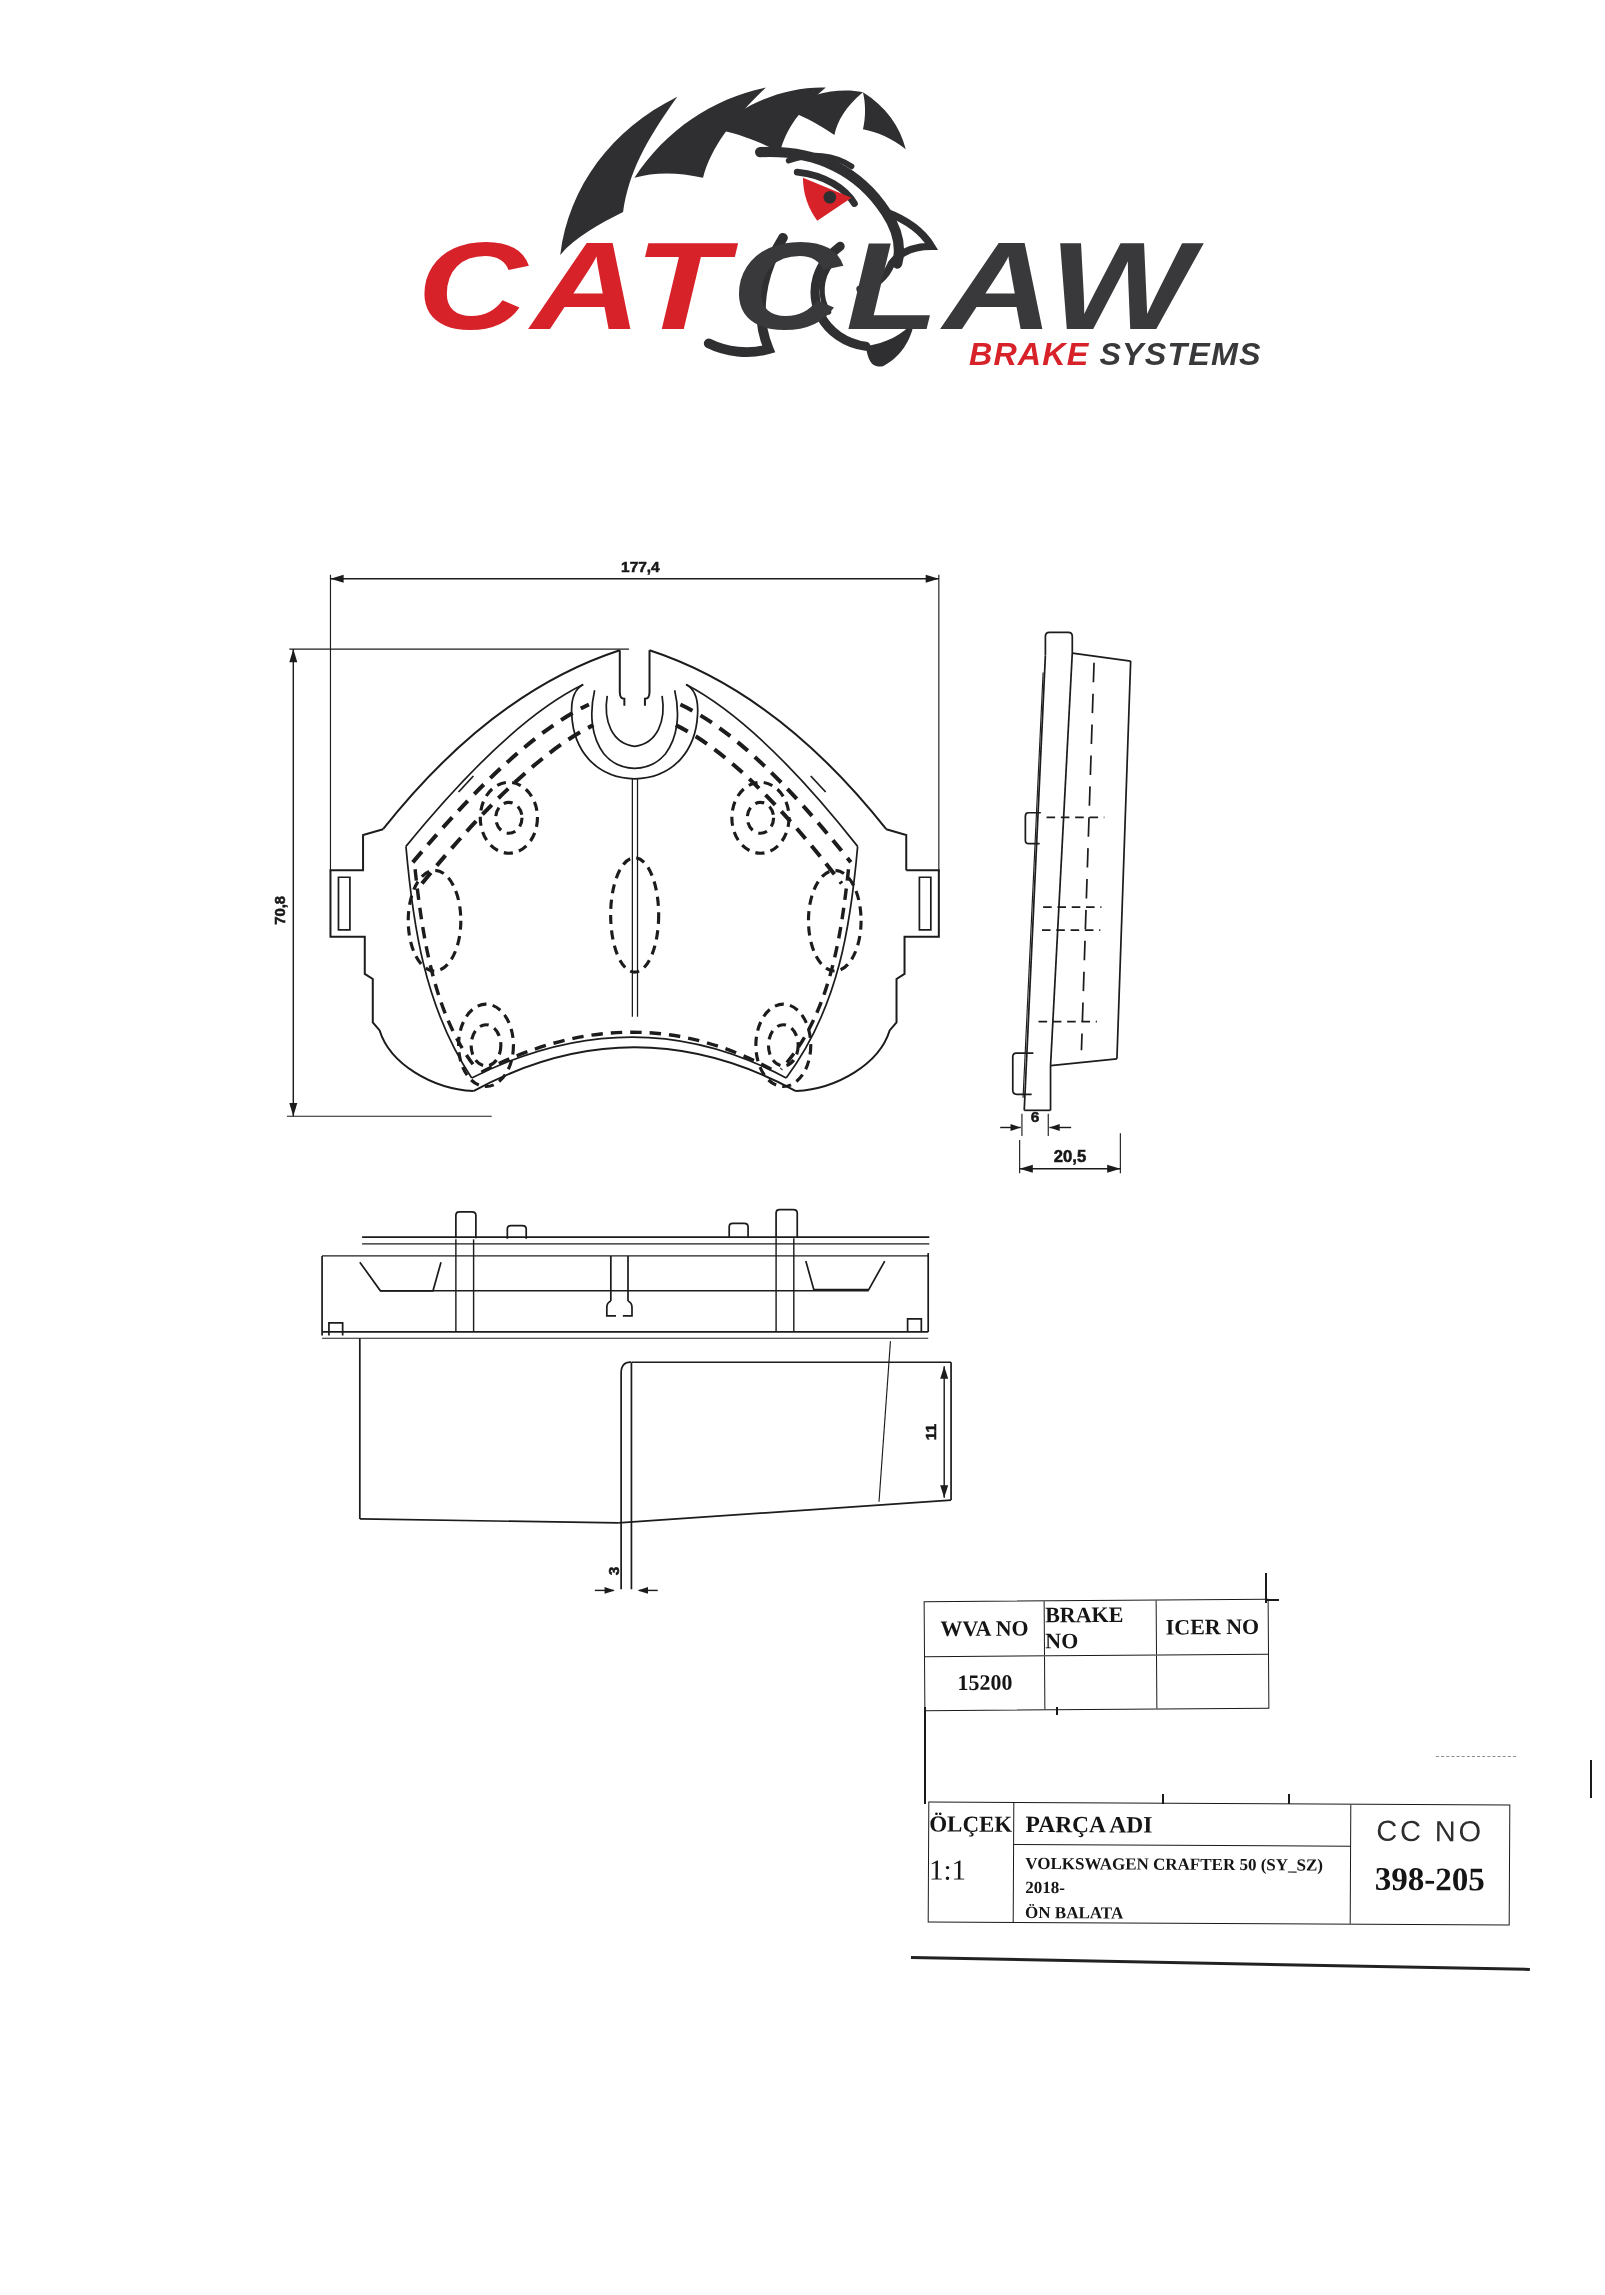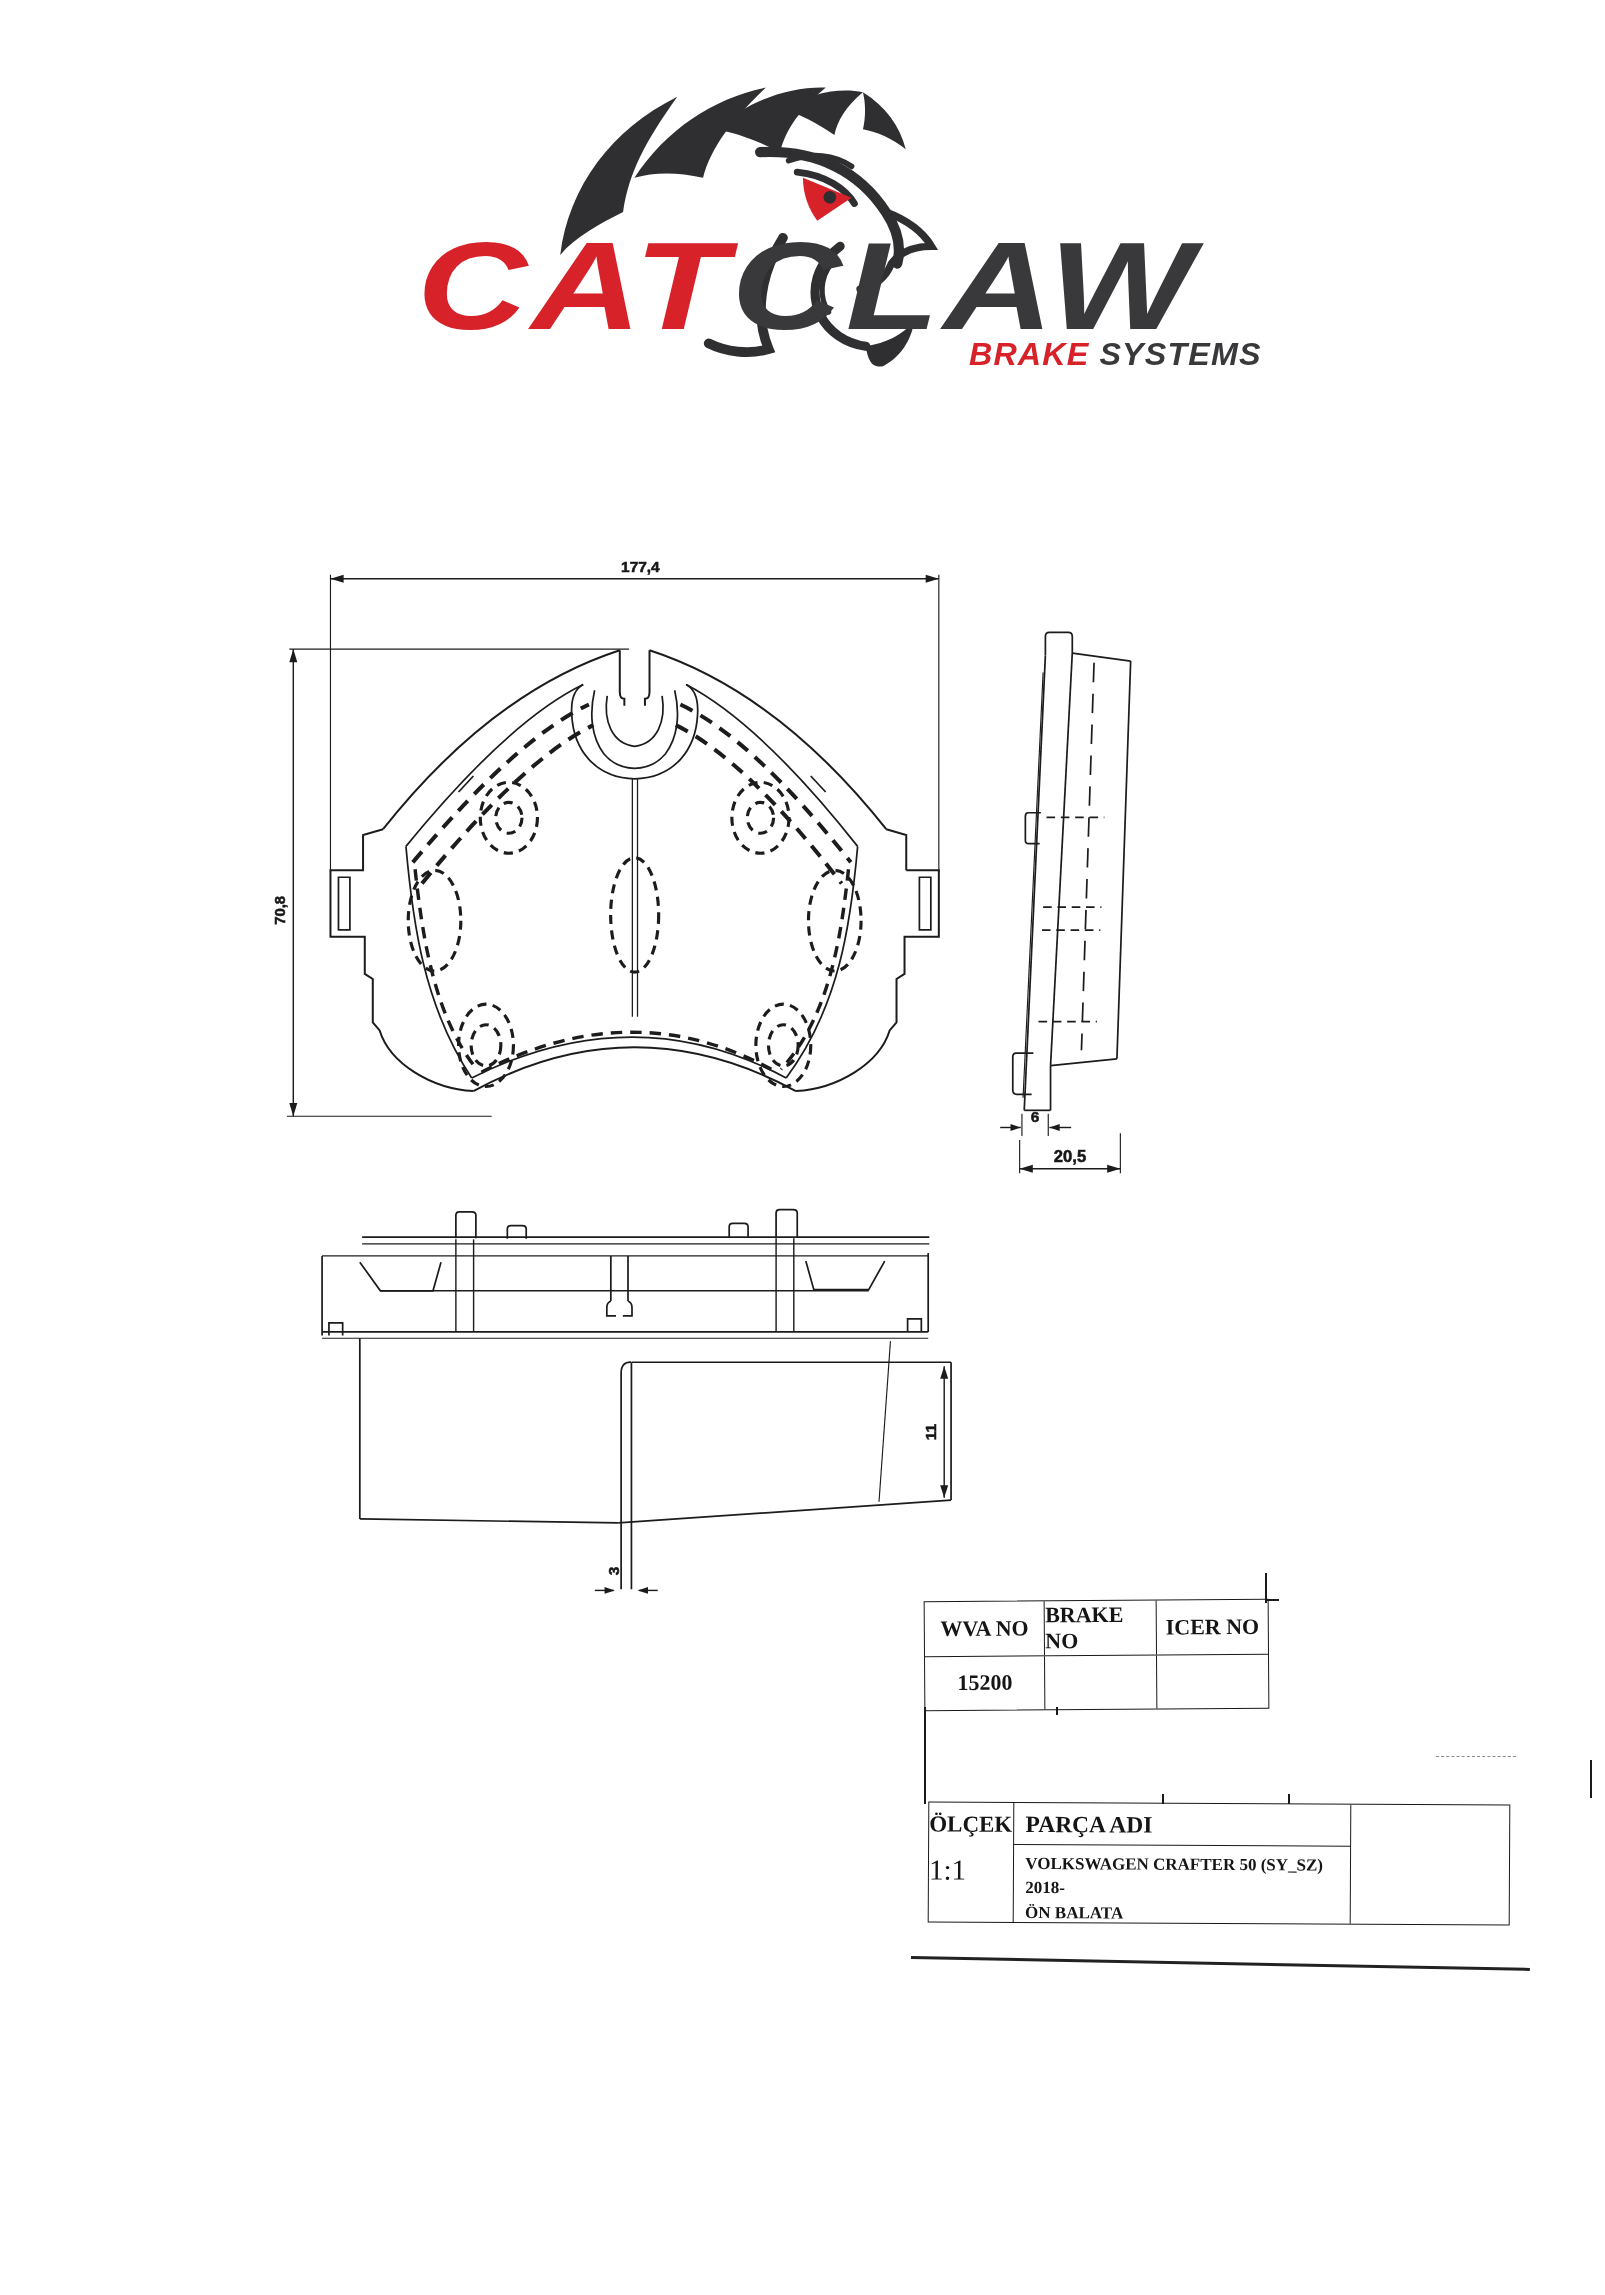--- a/index.html
+++ b/index.html
@@ -275,19 +275,23 @@
     <div class="tb-scale-label">ÖLÇEK</div>
     <div class="tb-scale-value">1:1</div>
   </div>
   <div class="tb-col2">
     <div class="tb-part-label">PARÇA ADI</div>
     <div class="tb-part-name">
       <div>VOLKSWAGEN CRAFTER 50 (SY_SZ) 2018-</div>
       <div>ÖN BALATA</div>
     </div>
   </div>
+  <div class="tb-col3">
+    <div class="tb-cc-label">CC NO</div>
+    <div class="tb-cc-value">398-205</div>
+  </div>
 </div>
 <div class="abs hline" style="left:1162px;top:1794px;width:1.7px;height:9.7px;"></div>
 <div class="abs hline" style="left:1288px;top:1794px;width:1.7px;height:9.7px;"></div>
 <div class="abs" style="left:1436px;top:1756px;width:80px;height:0;border-top:1.7px dashed #8d8d8d;"></div>
 <div class="abs hline" style="left:1590px;top:1760px;width:1.7px;height:38px;"></div>
 <div class="abs" style="left:911px;top:1956px;width:619px;height:3.4px;background:#222;transform:rotate(1.1deg);transform-origin:left center;"></div>
 
 
 </body></html>

